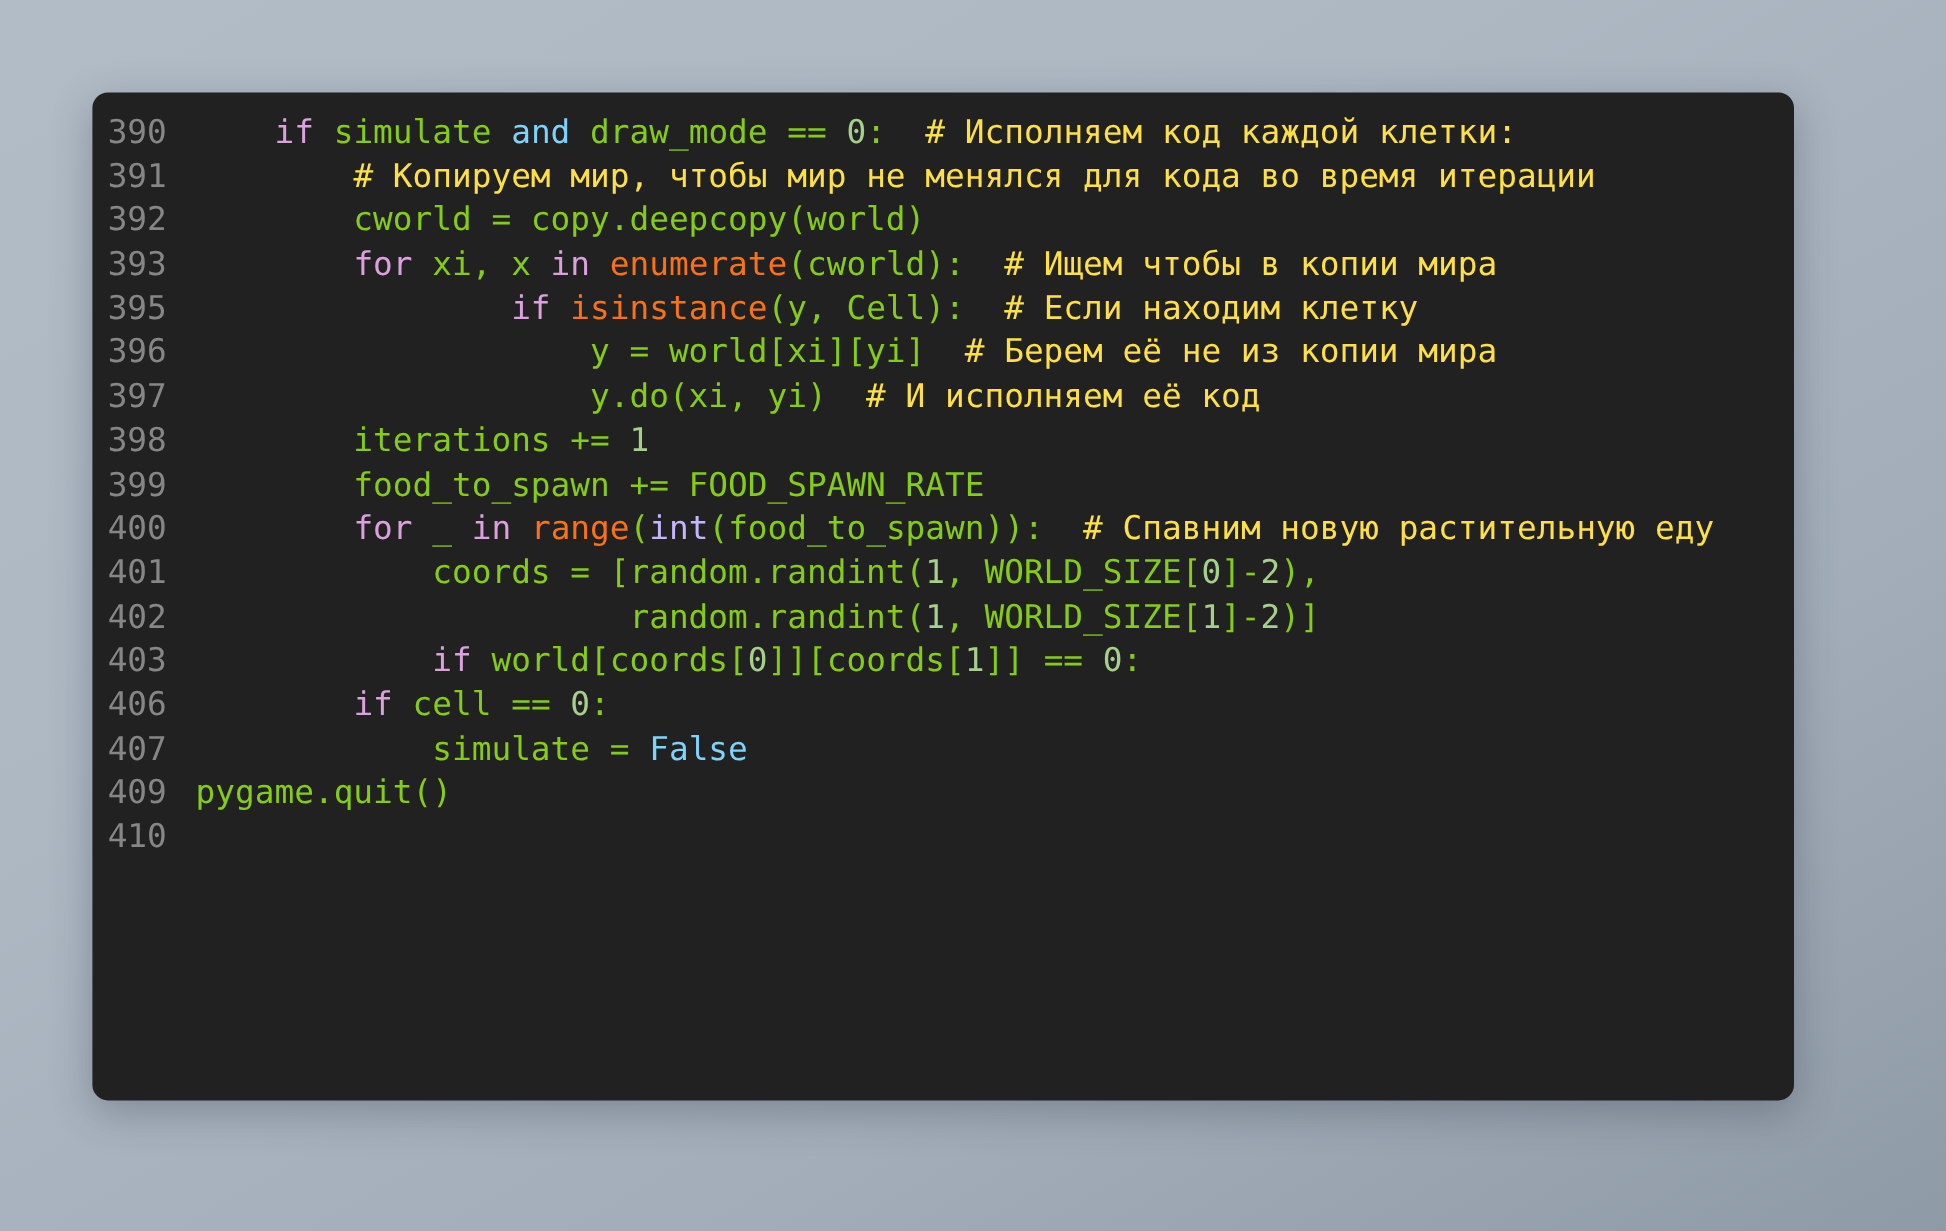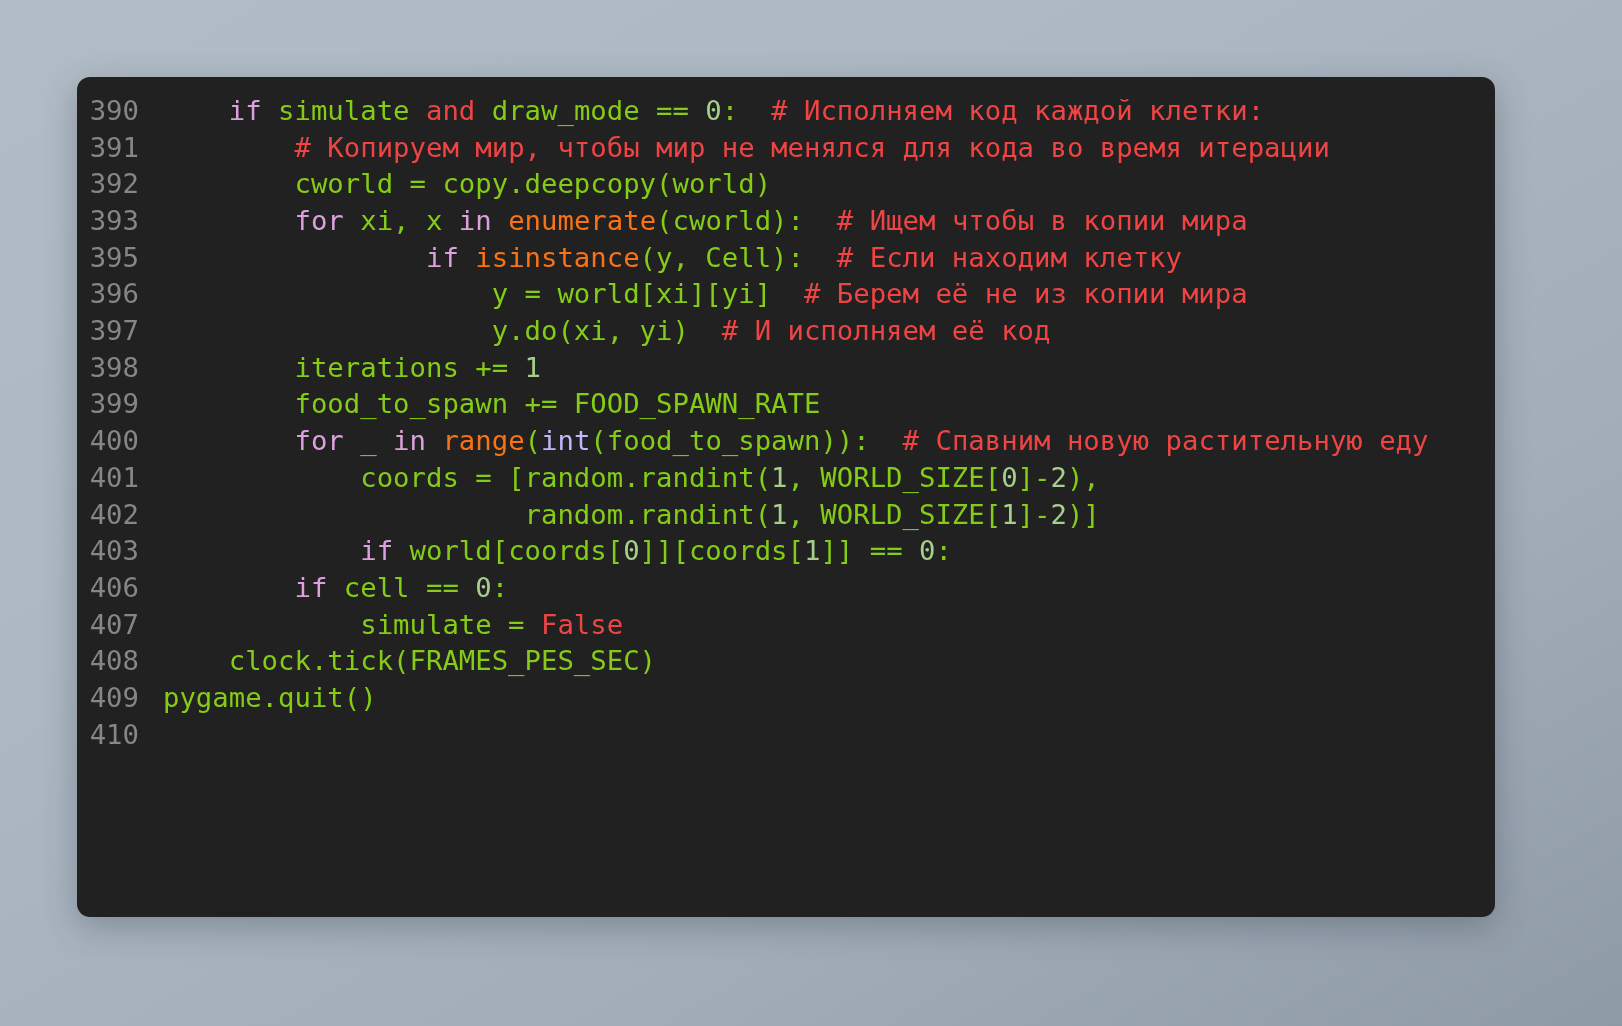--- a/index.html
+++ b/index.html
@@ -29,21 +29,21 @@
     overflow: hidden;
     box-sizing: border-box;
     padding: 16px 0 0 0;
   }
   #code-body {
     display: block;
     padding: 0;
   }
   .code-line {
     display: flex;
-    align-items: flex-end;
+    align-items: flex-start;
     height: 36.7px;
     line-height: 36.7px;
     white-space: pre;
     font-size: 27.3px;
     font-family: "DejaVu Sans Mono", monospace;
   }
   .lineno {
     width: 86px;
     min-width: 86px;
     text-align: right;
@@ -57,25 +57,25 @@
   .linecode {
     color: #d4d4d4;
     white-space: pre;
     font-size: 27.3px;
     flex: 1 1 auto;
     overflow: hidden;
   }
   
   .t-plain { color: #84cc16; }
   .t-kw    { color: #dba0dd; }  
-  .t-op-kw { color: #ef4444; }  
+  .t-op-kw { color: #7dd3fc; }  
   .t-fn    { color: #f97316; }  
   .t-type  { color: #c4b5fd; }  
   .t-num   { color: #a5cf8a; }  
-  .t-cmt   { color: #ef4444; }  
+  .t-cmt   { color: #fde047; }  
 </style>
 </head>
 <body>
 
 <div id="bg-wrap">
   <div id="code-card">
     <div id="code-body">
         <div class="code-line"><span class="lineno">390</span><span class="linecode"><span class="t-plain">    </span><span class="t-kw">if</span><span class="t-plain"> simulate </span><span class="t-op-kw">and</span><span class="t-plain"> draw_mode == </span><span class="t-num">0</span><span class="t-plain">:  </span><span class="t-cmt"># Исполняем код каждой клетки:</span></span></div>
         <div class="code-line"><span class="lineno">391</span><span class="linecode"><span class="t-plain">        </span><span class="t-cmt"># Копируем мир, чтобы мир не менялся для кода во время итерации</span></span></div>
         <div class="code-line"><span class="lineno">392</span><span class="linecode"><span class="t-plain">        cworld = copy.deepcopy(world)</span></span></div>
@@ -84,18 +84,17 @@
         <div class="code-line"><span class="lineno">396</span><span class="linecode"><span class="t-plain">                    y = world[xi][yi]  </span><span class="t-cmt"># Берем её не из копии мира</span></span></div>
         <div class="code-line"><span class="lineno">397</span><span class="linecode"><span class="t-plain">                    y.do(xi, yi)  </span><span class="t-cmt"># И исполняем её код</span></span></div>
         <div class="code-line"><span class="lineno">398</span><span class="linecode"><span class="t-plain">        iterations += </span><span class="t-num">1</span></span></div>
         <div class="code-line"><span class="lineno">399</span><span class="linecode"><span class="t-plain">        food_to_spawn += FOOD_SPAWN_RATE</span></span></div>
         <div class="code-line"><span class="lineno">400</span><span class="linecode"><span class="t-plain">        </span><span class="t-kw">for</span><span class="t-plain"> _ </span><span class="t-kw">in</span><span class="t-plain"> </span><span class="t-fn">range</span><span class="t-plain">(</span><span class="t-type">int</span><span class="t-plain">(food_to_spawn)):  </span><span class="t-cmt"># Спавним новую растительную еду</span></span></div>
         <div class="code-line"><span class="lineno">401</span><span class="linecode"><span class="t-plain">            coords = [random.randint(</span><span class="t-num">1</span><span class="t-plain">, WORLD_SIZE[</span><span class="t-num">0</span><span class="t-plain">]-</span><span class="t-num">2</span><span class="t-plain">),</span></span></div>
         <div class="code-line"><span class="lineno">402</span><span class="linecode"><span class="t-plain">                      random.randint(</span><span class="t-num">1</span><span class="t-plain">, WORLD_SIZE[</span><span class="t-num">1</span><span class="t-plain">]-</span><span class="t-num">2</span><span class="t-plain">)]</span></span></div>
         <div class="code-line"><span class="lineno">403</span><span class="linecode"><span class="t-plain">            </span><span class="t-kw">if</span><span class="t-plain"> world[coords[</span><span class="t-num">0</span><span class="t-plain">]][coords[</span><span class="t-num">1</span><span class="t-plain">]] == </span><span class="t-num">0</span><span class="t-plain">:</span></span></div>
         <div class="code-line"><span class="lineno">406</span><span class="linecode"><span class="t-plain">        </span><span class="t-kw">if</span><span class="t-plain"> cell == </span><span class="t-num">0</span><span class="t-plain">:</span></span></div>
         <div class="code-line"><span class="lineno">407</span><span class="linecode"><span class="t-plain">            simulate = </span><span class="t-op-kw">False</span></span></div>
-        <div class="code-line"><span class="lineno">408</span><span class="linecode"><span class="t-plain">    clock.tick(FRAMES_PES_SEC)</span></span></div>
         <div class="code-line"><span class="lineno">409</span><span class="linecode"><span class="t-plain">pygame.quit()</span></span></div>
         <div class="code-line"><span class="lineno">410</span><span class="linecode"></span></div>
       </div>
   </div>
 </div>
 
 </body></html>

